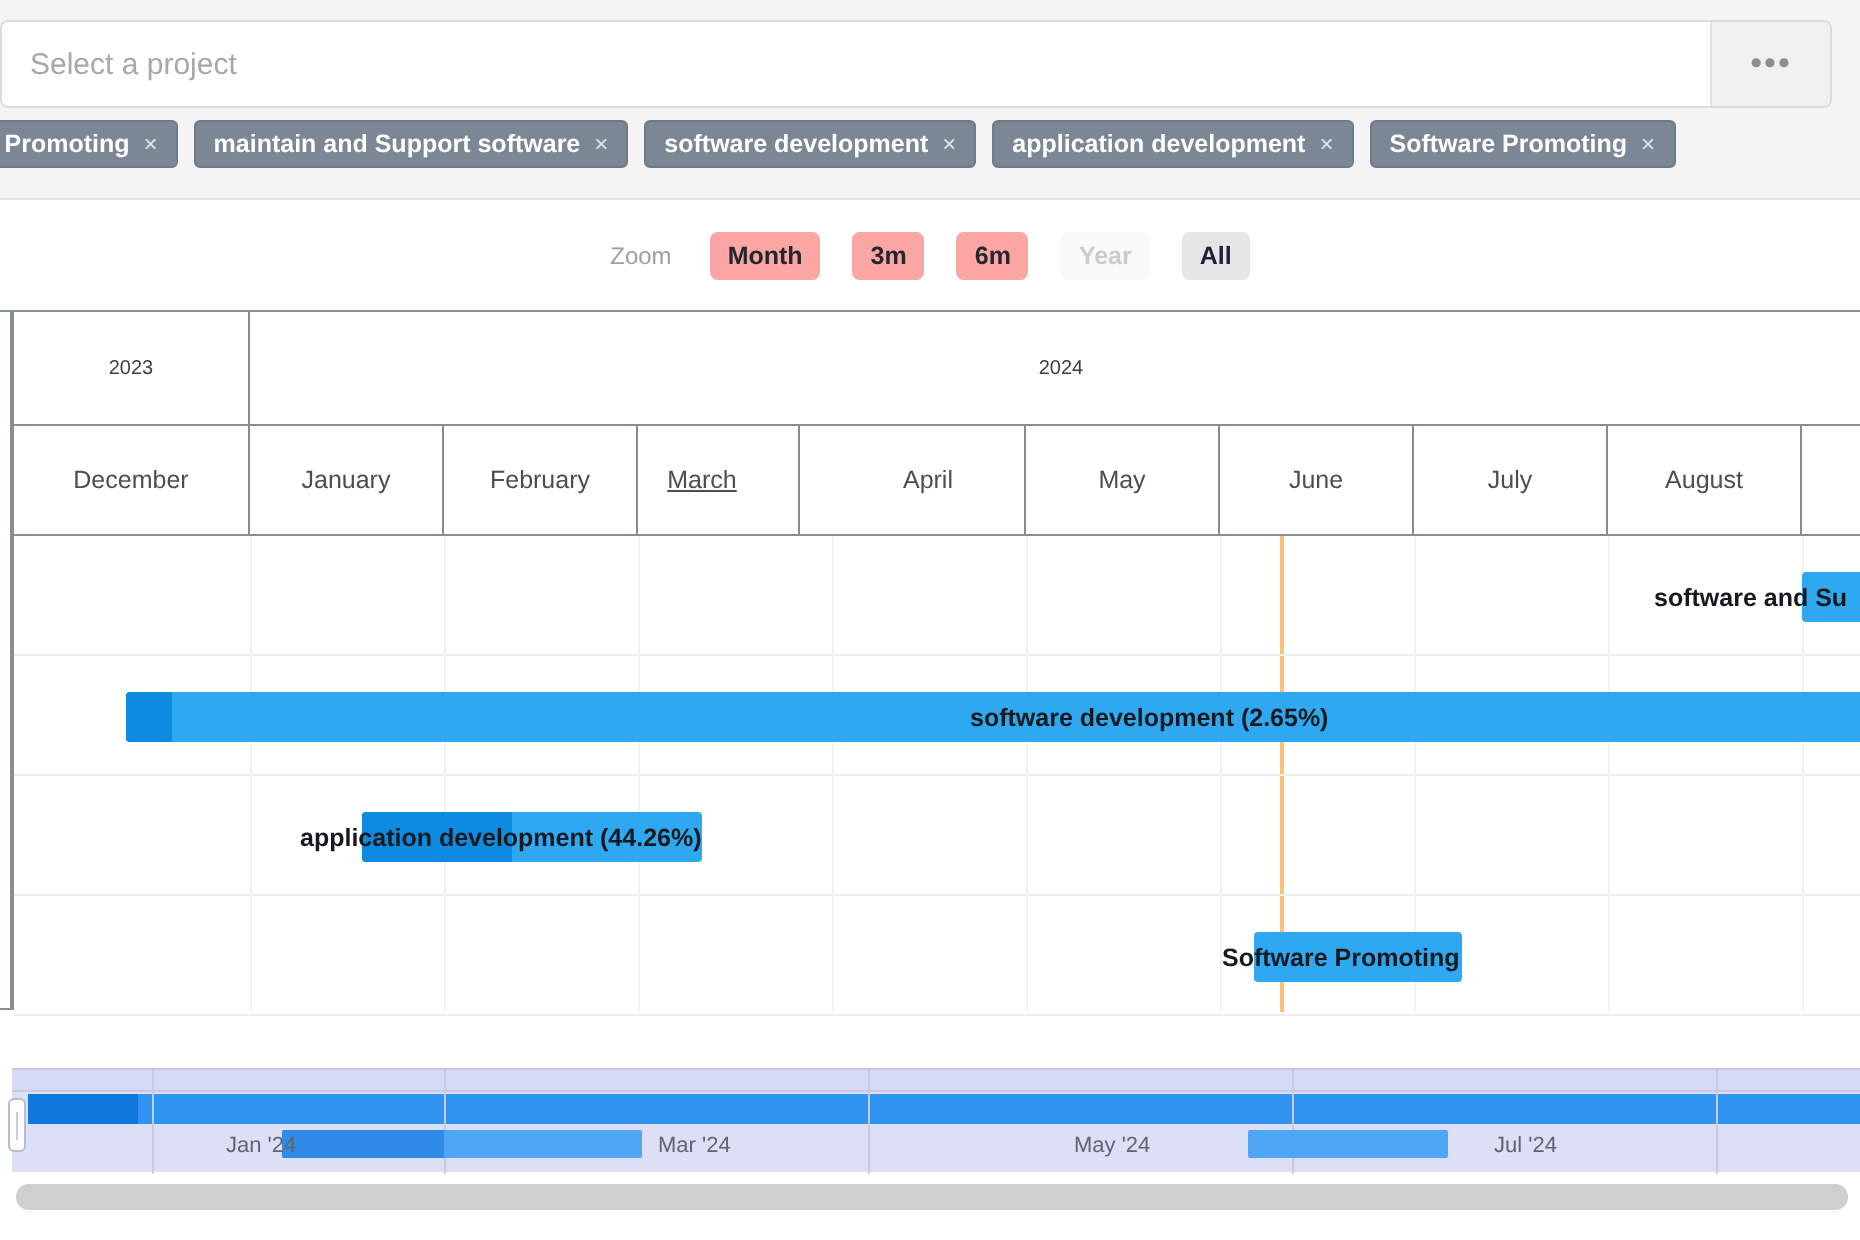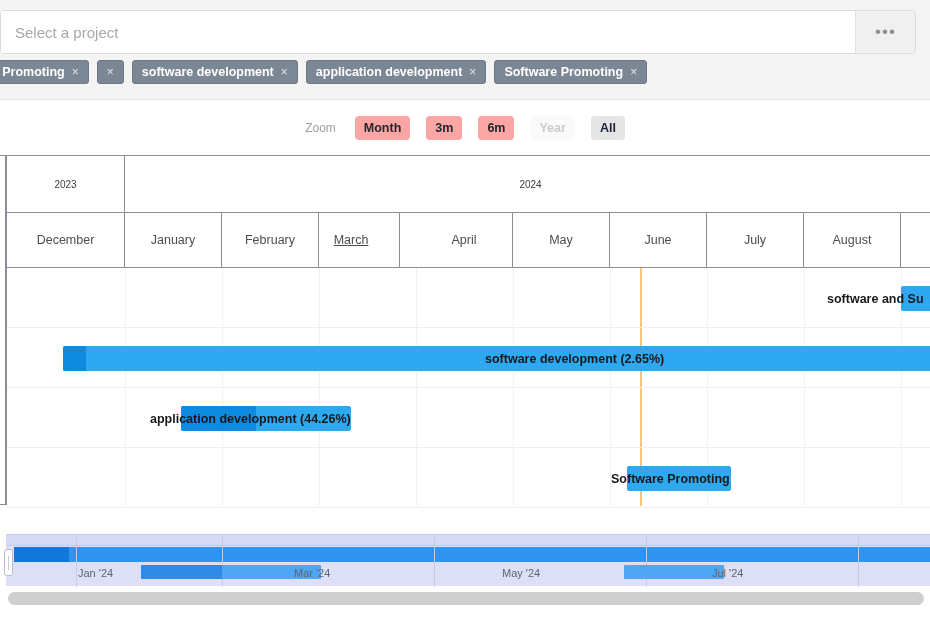--- a/index.html
+++ b/index.html
@@ -198,20 +198,21 @@
   }
   .nav-bar .nav-progress {
     position: absolute; left: 0; top: 0; height: 100%;
     background: #2f8ae8;
   }
   .nav-tick {
     position: absolute; top: 32px;
     font-size: 11px; color: #5f6470;
     font-family: "Liberation Sans", sans-serif;
     white-space: nowrap;
+    padding-left: 35px;
   }
   #nav-handle {
     position: absolute; left: -2px; top: 14px;
     width: 9px; height: 27px;
     background: #ffffff;
     border: 1px solid #b9bcd0; border-radius: 3px;
     cursor: ew-resize;
   }
   #nav-handle::after {
     content: ""; position: absolute; left: 3px; top: 6px;
@@ -242,20 +243,21 @@
       <span class="dots">•••</span>
     </button>
   </div>
 
   <div id="tag-row">
       <span class="tag-chip">
         <span>Software Promoting</span>
         <span class="tag-x">×</span>
       </span>
       <span class="tag-chip">
+        <span>maintain and Support software</span>
         <span class="tag-x">×</span>
       </span>
       <span class="tag-chip">
         <span>software development</span>
         <span class="tag-x">×</span>
       </span>
       <span class="tag-chip">
         <span>application development</span>
         <span class="tag-x">×</span>
       </span>

